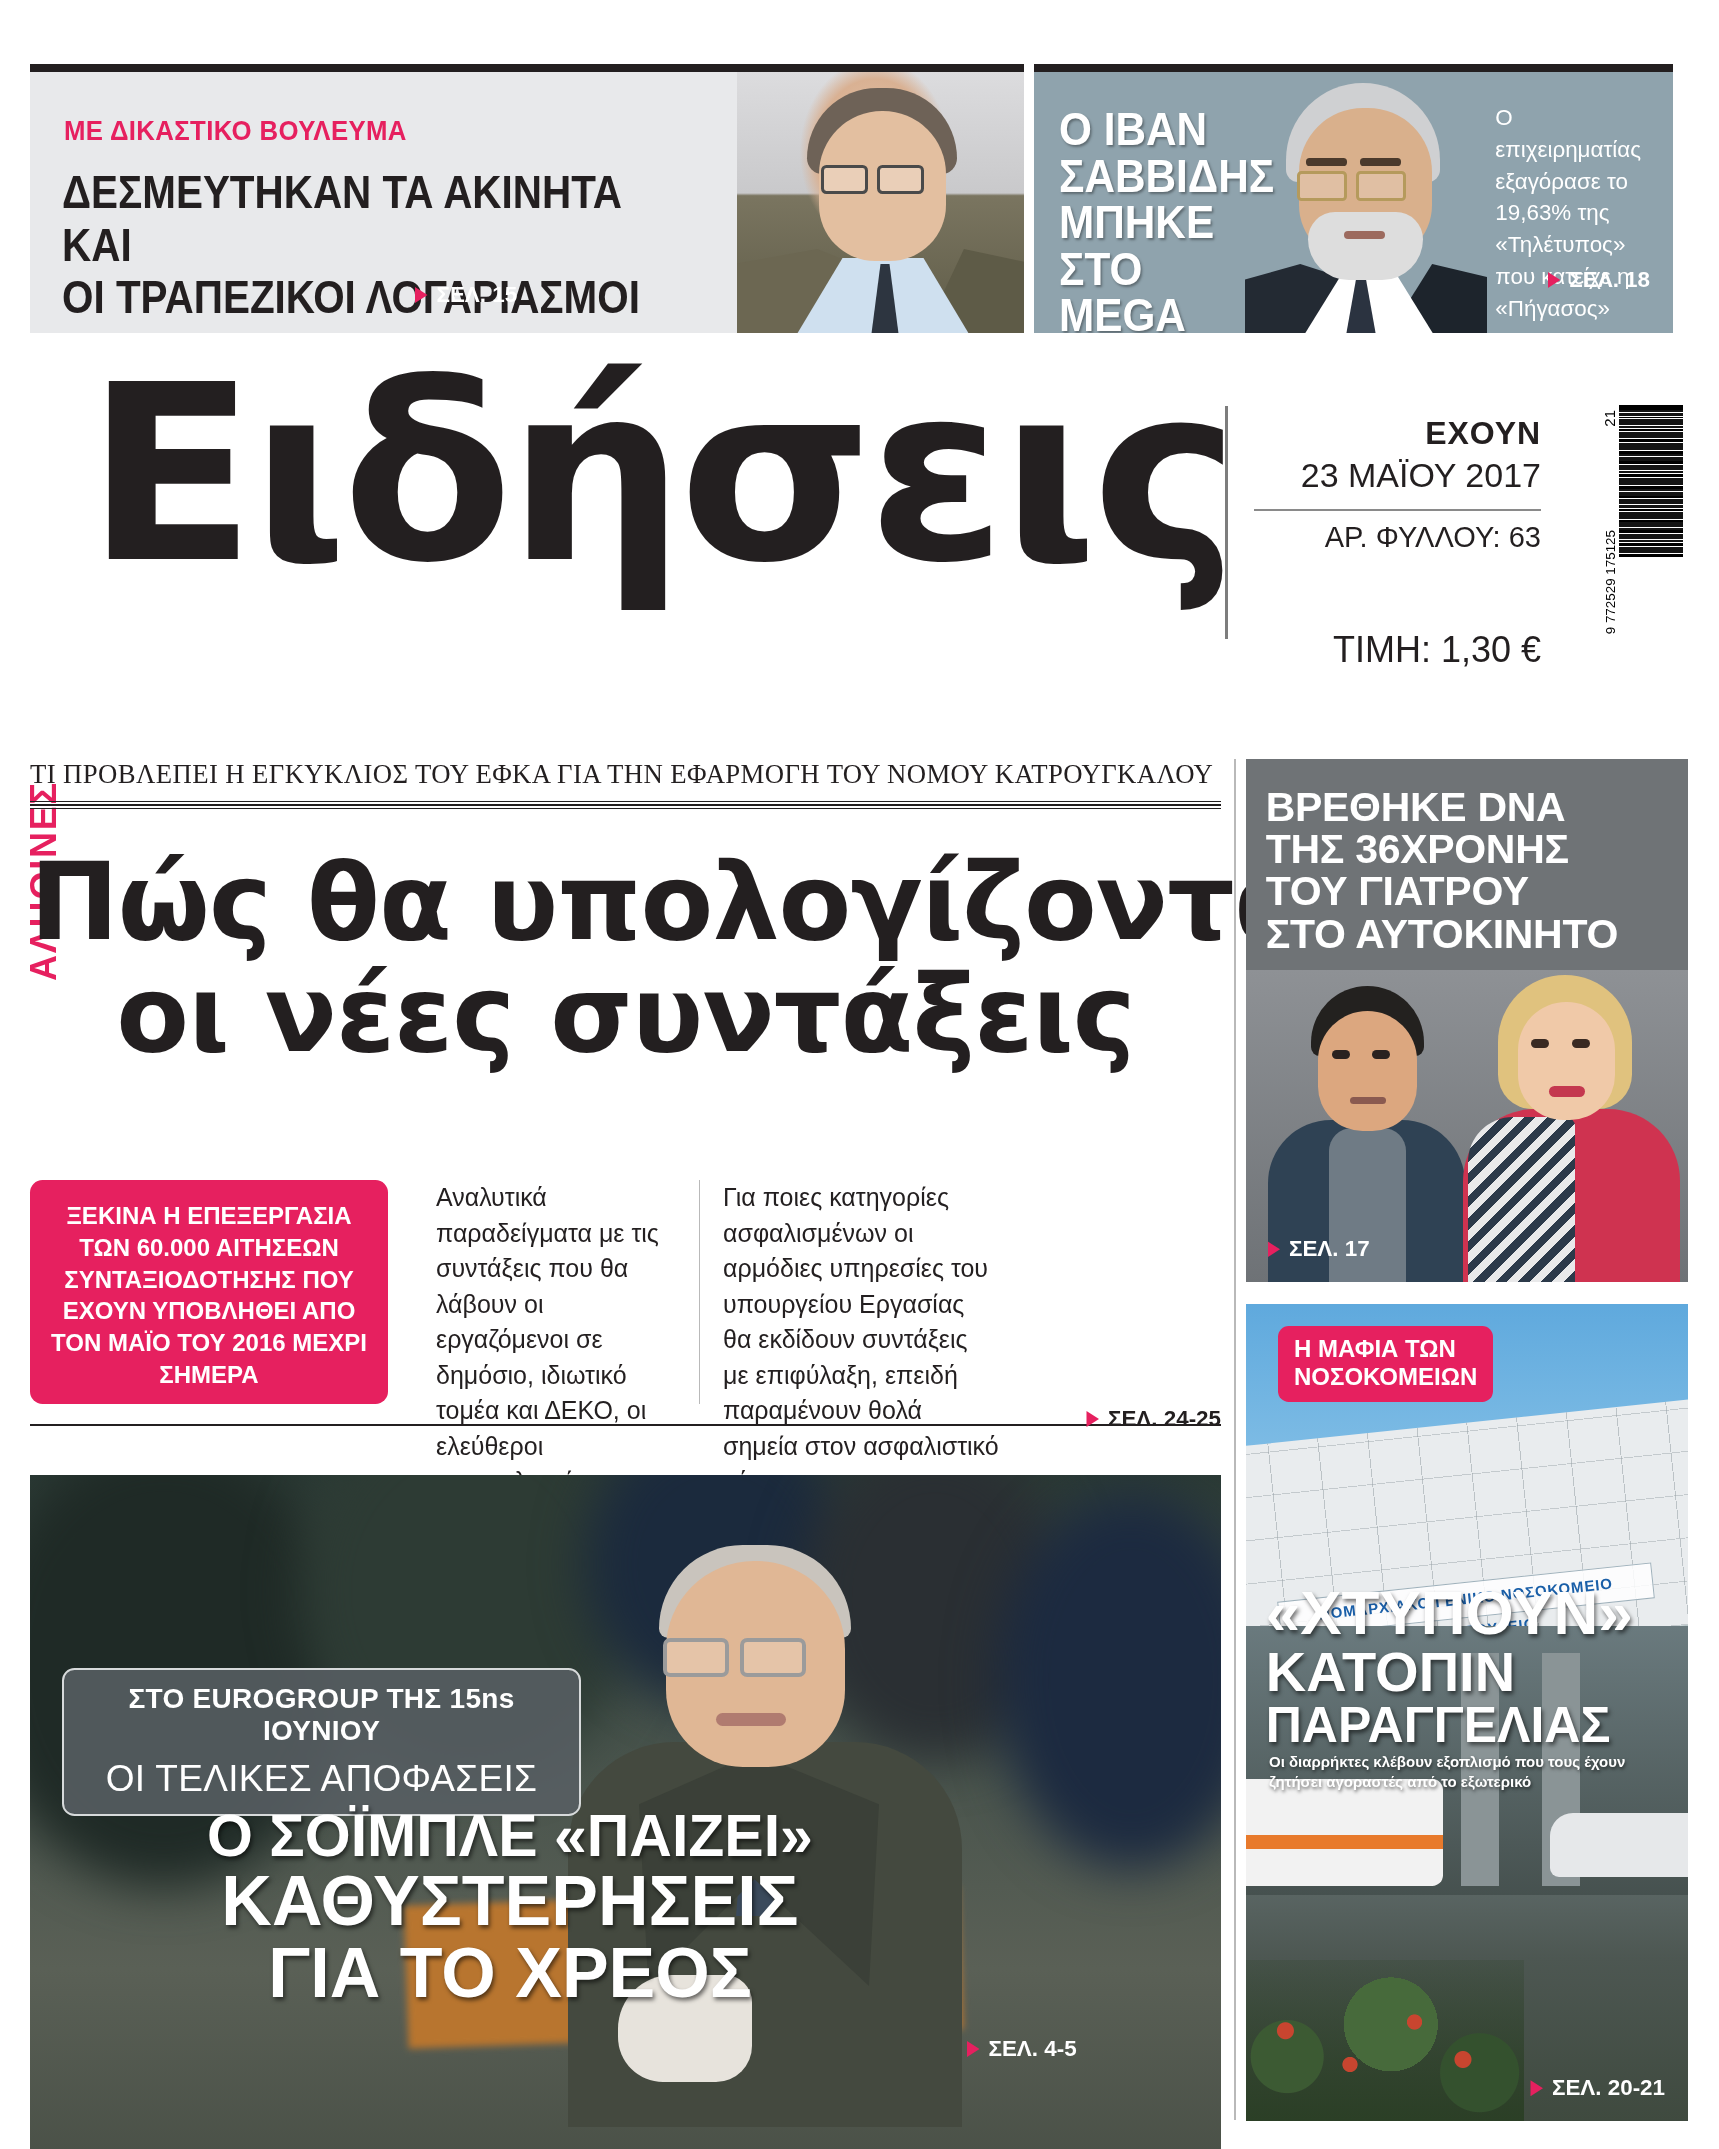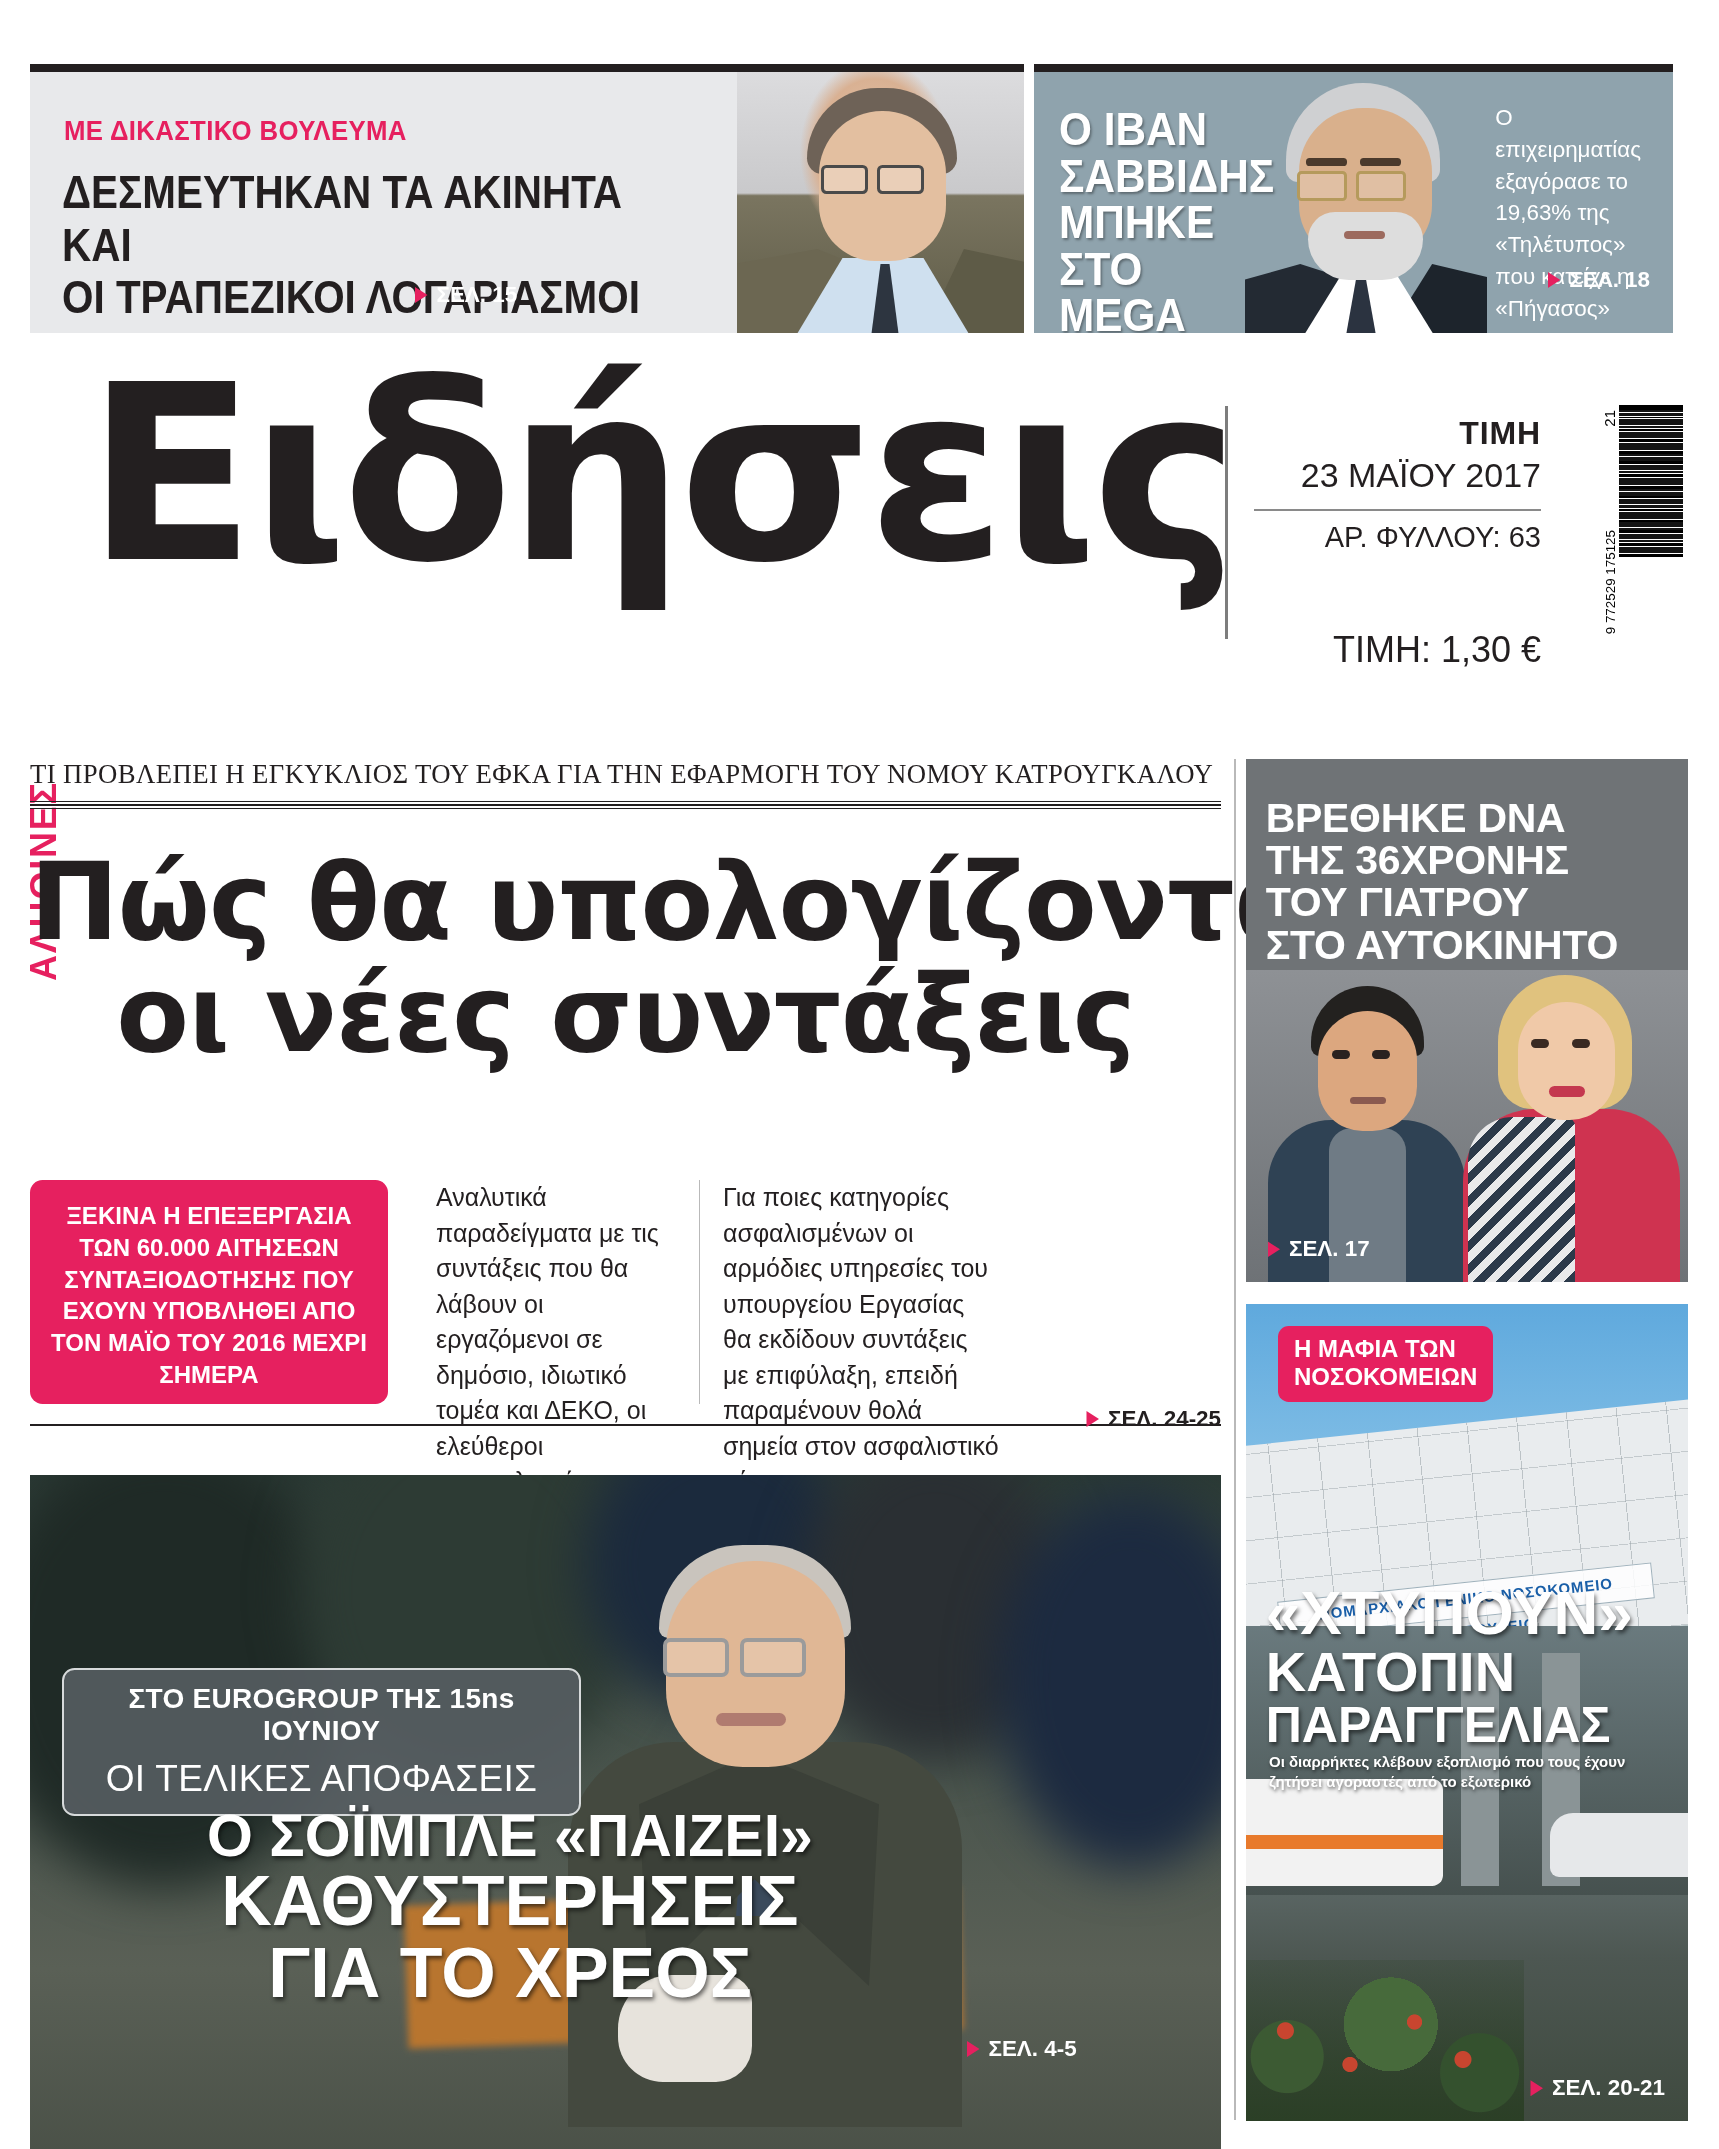--- a/index.html
+++ b/index.html
@@ -212,21 +212,21 @@
     color:#fff; font-weight:bold; line-height:1.02;
     text-shadow:1.8px 2.7px 4.5px rgba(0,0,0,.55);
   }
   .schauble .bigtitle .t1 { font-size:59px; }
   .schauble .bigtitle .t2 { font-size:70px; }
   .schauble .bigtitle .t3 { font-size:70px; }
   .schauble .ref { position:absolute; left:937px; top:561px; }
 
   
   .dnablock { position:absolute; left:0; top:0; width:442px; height:523px; overflow:hidden; background:#6f7376; }
-  .dnablock .hl { position:absolute; left:19.7px; top:38px; width:412px; color:#fff; font-weight:bold; font-size:41px; line-height:1.03; letter-spacing:-0.3px; }
+  .dnablock .hl { position:absolute; left:19.7px; top:27px; width:412px; color:#fff; font-weight:bold; font-size:41px; line-height:1.03; letter-spacing:-0.3px; }
   .dnablock .photo { position:absolute; left:0; top:211px; width:442px; height:312px; background:linear-gradient(180deg,#8e9195 0%,#6e7276 100%); overflow:hidden; }
   .dnablock .pL { position:absolute; left:21.5px; top:16px; width:197px; height:296px; }
   .dnablock .pL .hair{ position:absolute; left:43px; top:0; width:113px; height:70px; background:#23211f; border-radius:57px 57px 9px 9px;}
   .dnablock .pL .face{ position:absolute; left:50px; top:25px; width:99px; height:120px; background:#dca77f; border-radius:50px 50px 45px 45px;}
   .dnablock .pL .eye{ position:absolute; top:64px; width:18px; height:9px; background:#2a2220; border-radius:5.4px;}
   .dnablock .pL .eL{left:64px;} .dnablock .pL .eR{left:104px;}
   .dnablock .pL .mouth{ position:absolute; left:82px; top:111px; width:36px; height:7.2px; background:#8a5a50; border-radius:5.4px;}
   .dnablock .pL .body{ position:absolute; left:0; top:134px; width:197px; height:179px; background:#2f4254; border-radius:63px 63px 0 0;}
   .dnablock .pL .shirt{ position:absolute; left:61px; top:142px; width:77px; height:172px; background:#6f7b85; border-radius:23px 23px 0 0;}
   .dnablock .pR { position:absolute; left:213px; top:5.4px; width:224px; height:306px; }
@@ -341,21 +341,21 @@
         <span class="pageref">ΣΕΛ. 18</span>
       </div>
     </div>
   </div>
 
   <div class="masthead">
     <div class="althines">ΑΛΗΘΙΝΕΣ</div>
     <div class="logo">Ειδήσεις</div>
     <div class="vrule"></div>
     <div class="meta">
-      <div class="day">ΤΙΜΗ</div>
+      <div class="day">ΕΧΟΥΝ</div>
       <div class="date">23 ΜΑΪΟΥ 2017</div>
       <div class="hr"></div>
       <div class="issue">ΑΡ. ΦΥΛΛΟΥ: 63</div>
       <div class="price">ΤΙΜΗ: 1,30 €</div>
     </div>
     <div class="barcode">
       <div class="digits2">9 772529 175125</div>
       <div class="digits">21</div>
       <div class="bars">
           <i style="top: 0px; height: 4.5px; opacity: 1;"></i>

